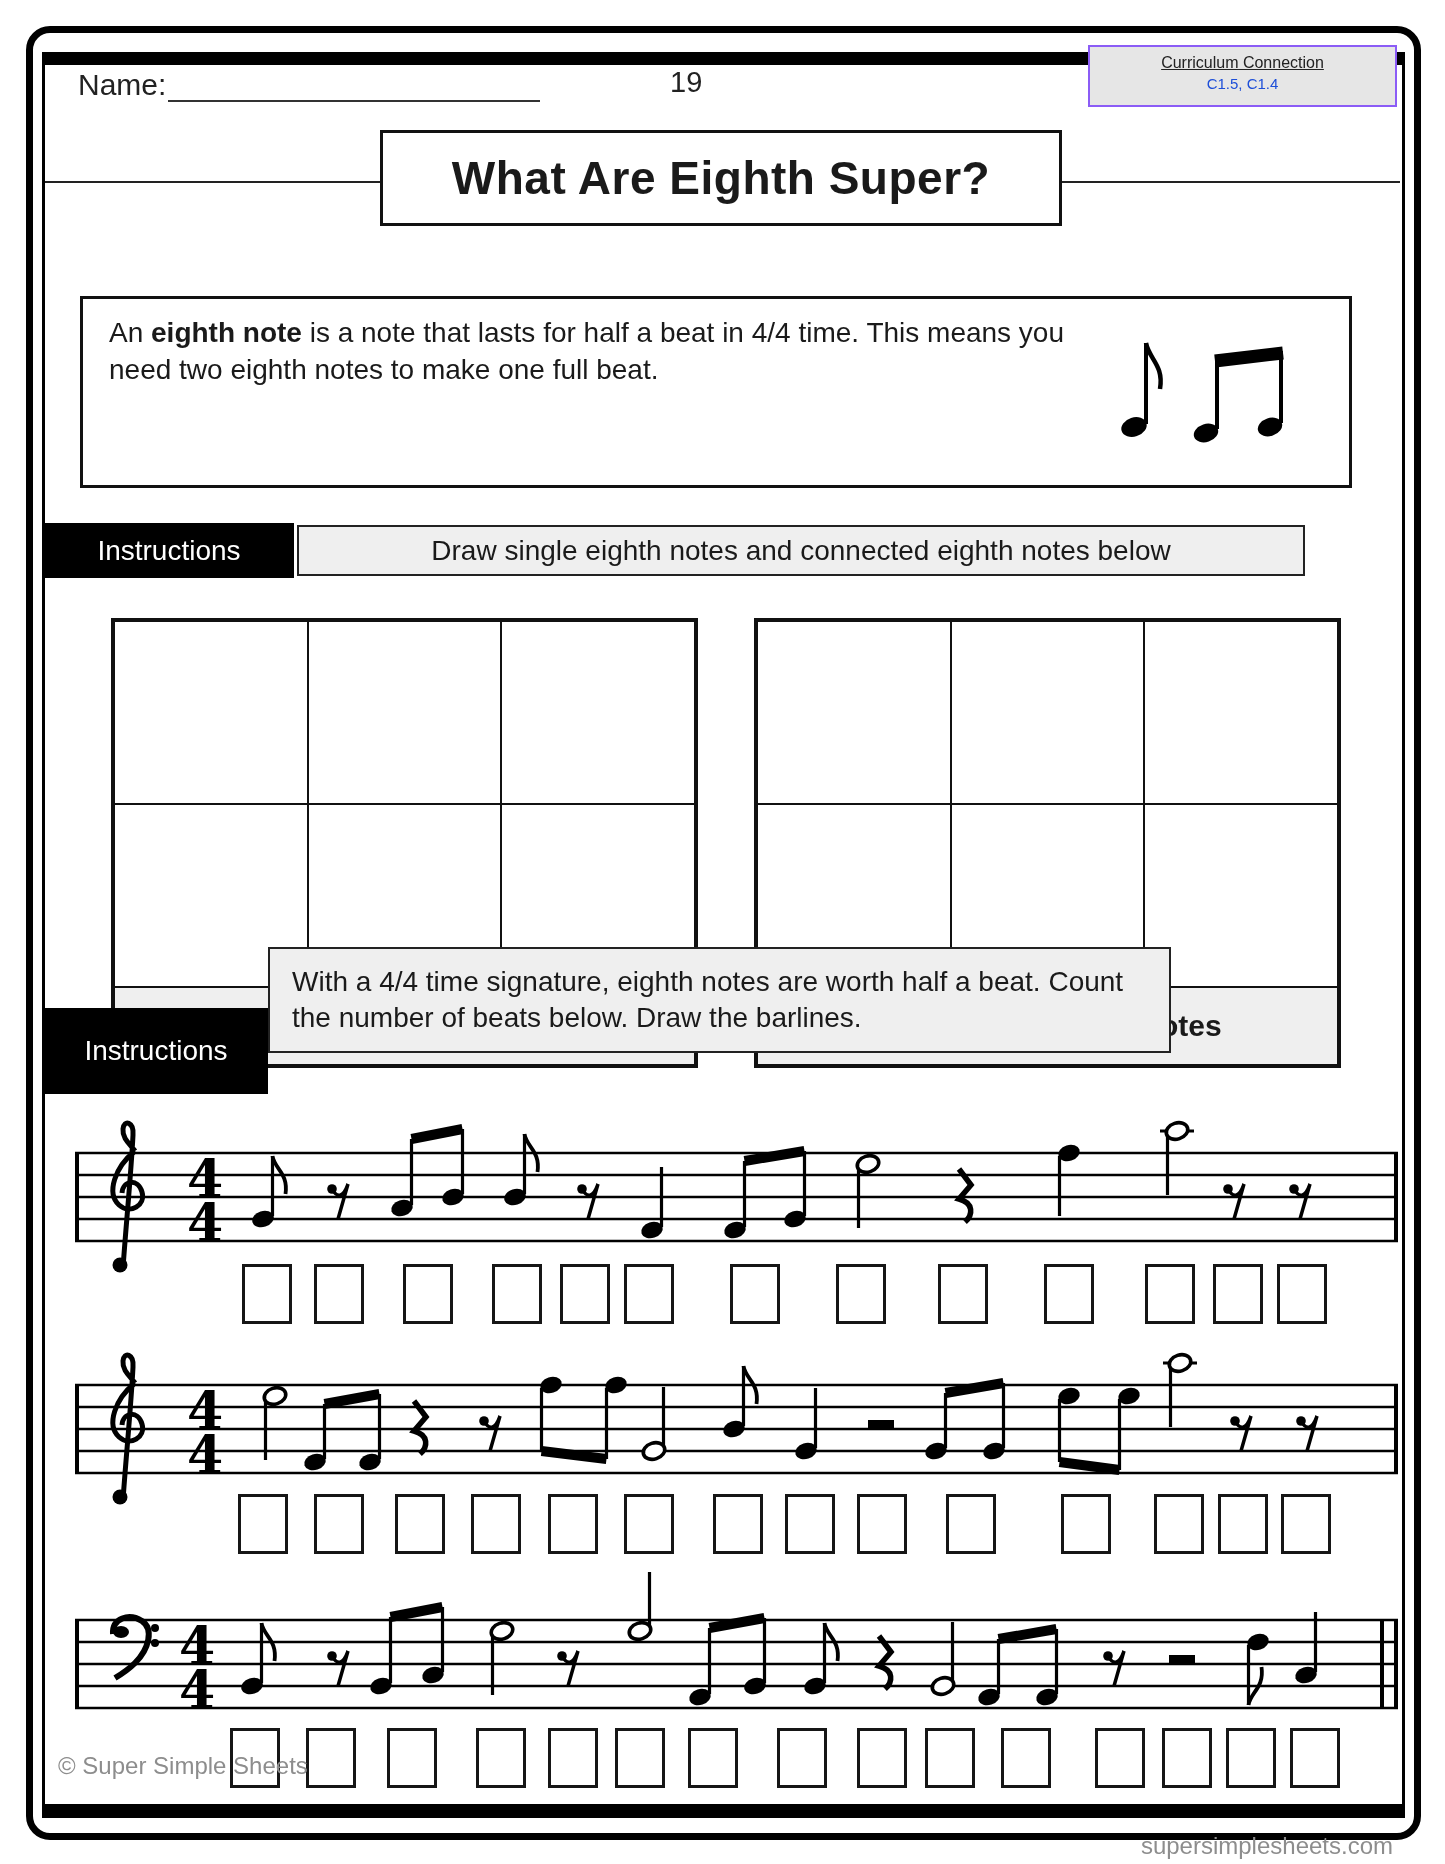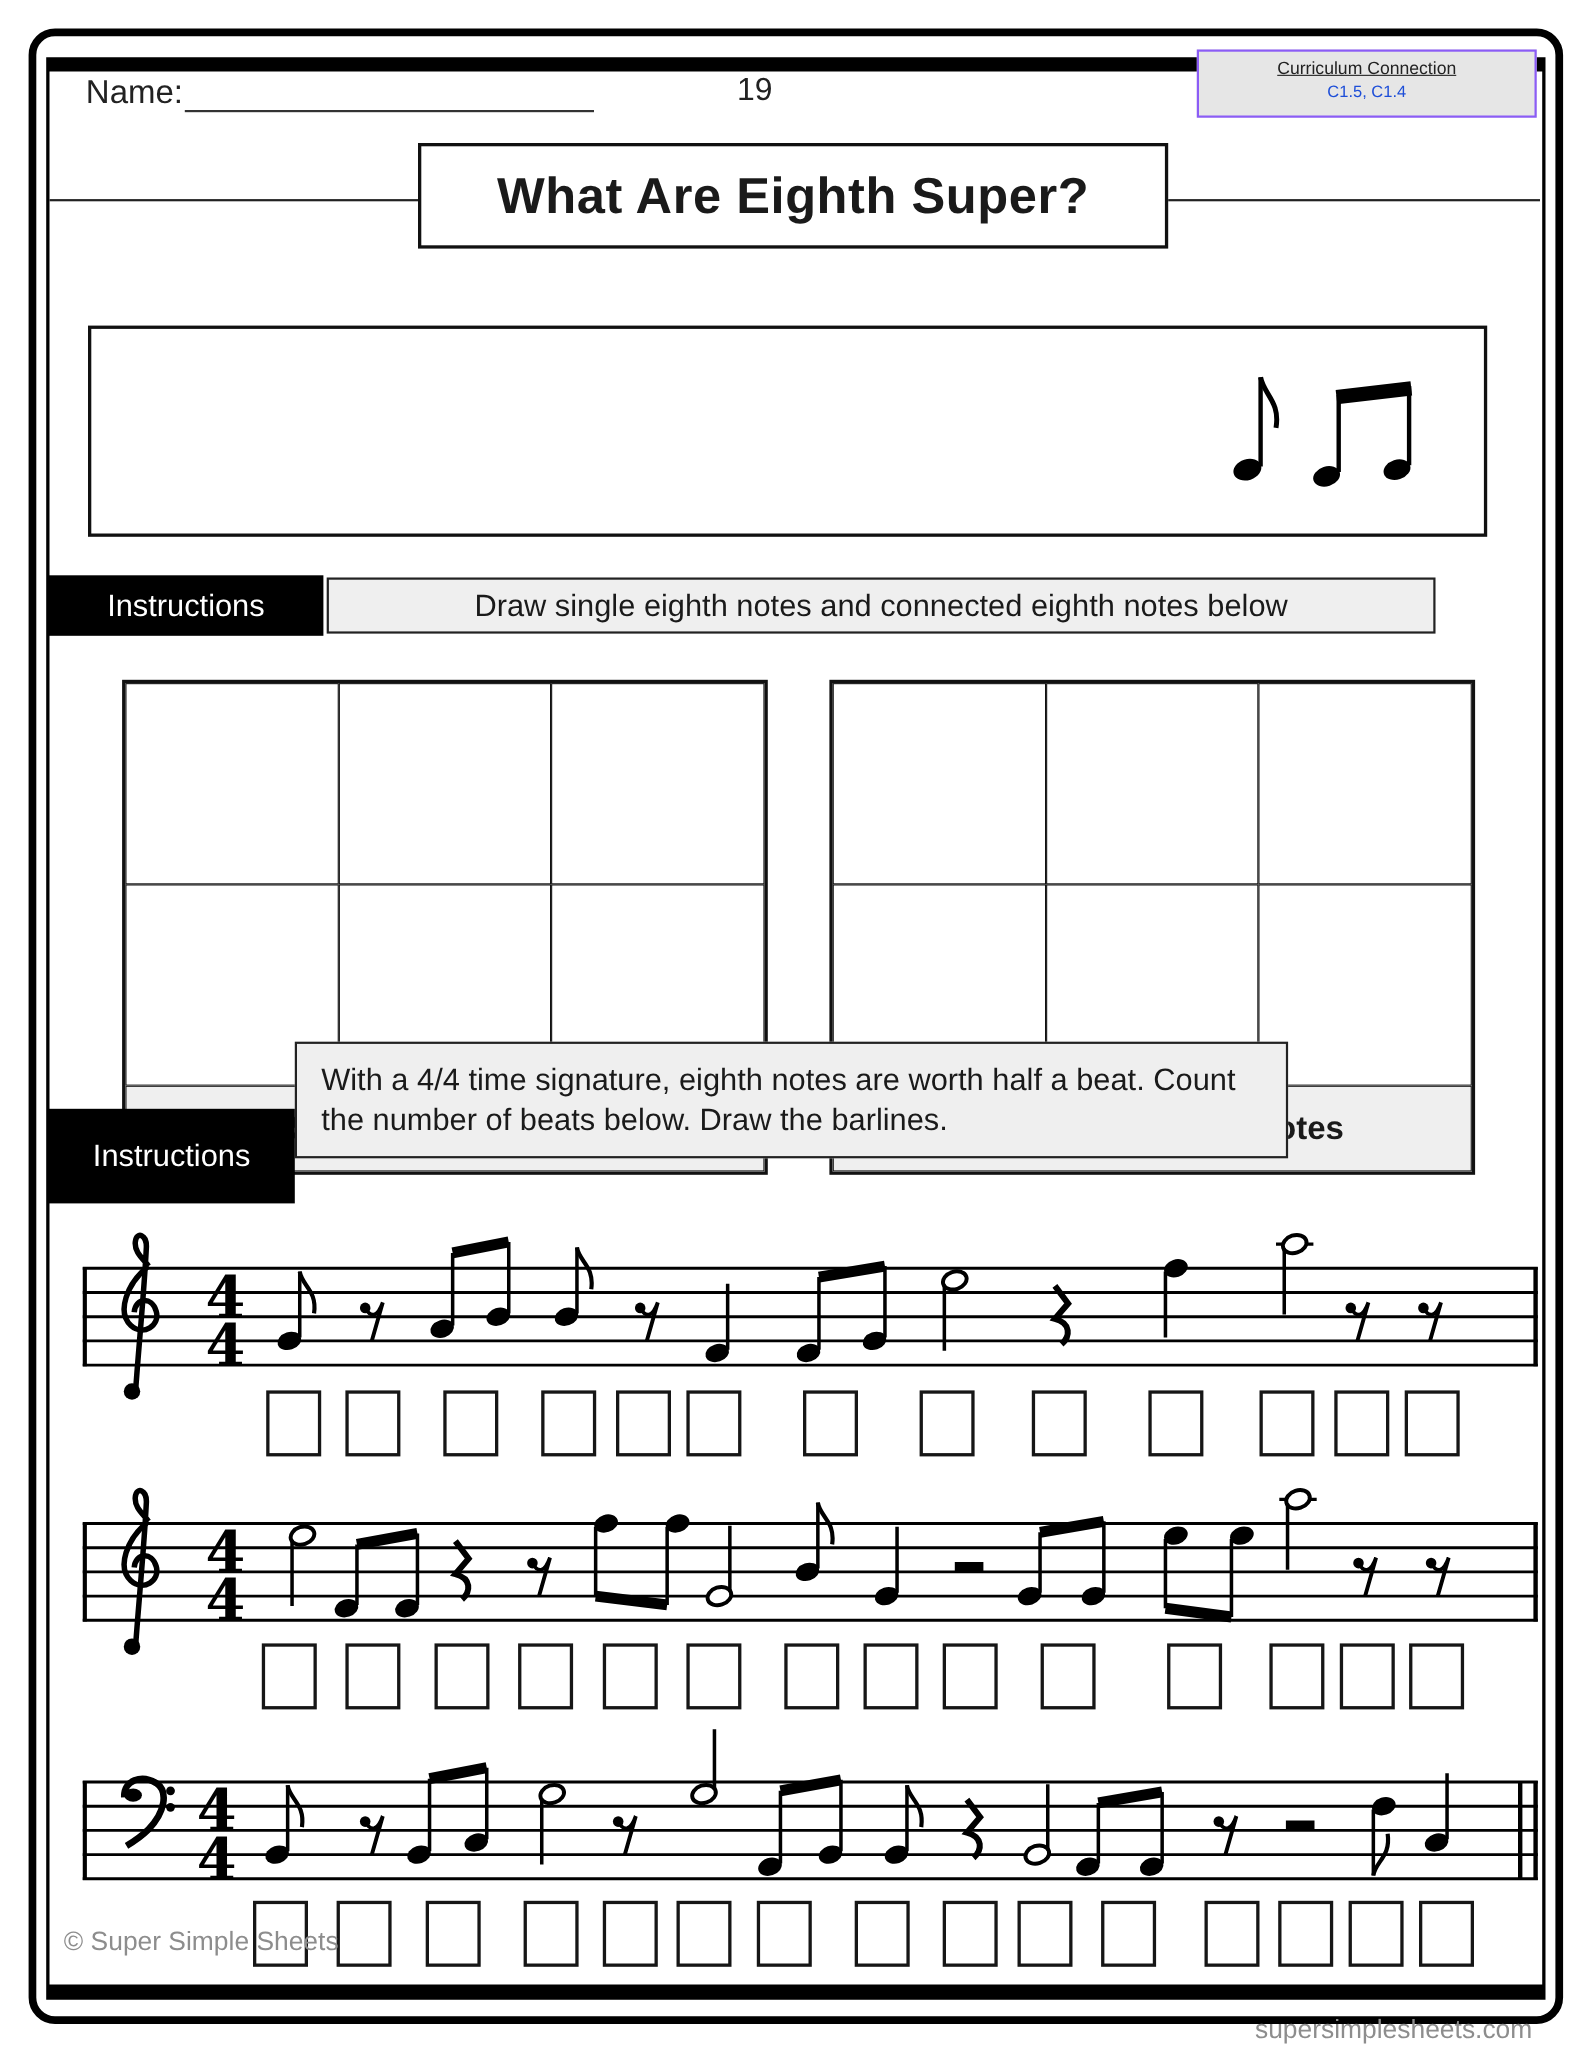--- a/index.html
+++ b/index.html
@@ -81,20 +81,21 @@
         <ellipse cx="36" cy="112" rx="13" ry="9.5" transform="rotate(-18 36 112)" stroke="none"></ellipse>
         <path d="M48 109 L48 28" stroke-width="4" fill="none"></path>
         <path d="M48 28 c 3 16 18 22 14 46" stroke-width="4.5" fill="none"></path>
         <ellipse cx="108" cy="118" rx="12.5" ry="9" transform="rotate(-18 108 118)" stroke="none"></ellipse>
         <ellipse cx="172" cy="112" rx="12.5" ry="9" transform="rotate(-18 172 112)" stroke="none"></ellipse>
         <path d="M119 114 L119 44" stroke-width="4" fill="none"></path>
         <path d="M183 108 L183 36" stroke-width="4" fill="none"></path>
         <path d="M117 46 L185 38" stroke-width="13" fill="none"></path>
       </g>
     </svg>
+    <p><span>An </span><b>eighth note</b><span> is a note that lasts for half a beat in 4/4 time. This means you need two eighth notes to make one full beat.</span></p>
   </div>
 
   <div class="abs instr1-label">Instructions</div>
   <div class="abs instr1-text">Draw single eighth notes and connected eighth notes below</div>
 
   <div class="abs draw-table left">
     <div class="draw-cell"></div>
     <div class="draw-cell"></div>
     <div class="draw-cell"></div>
     <div class="draw-cell"></div>

